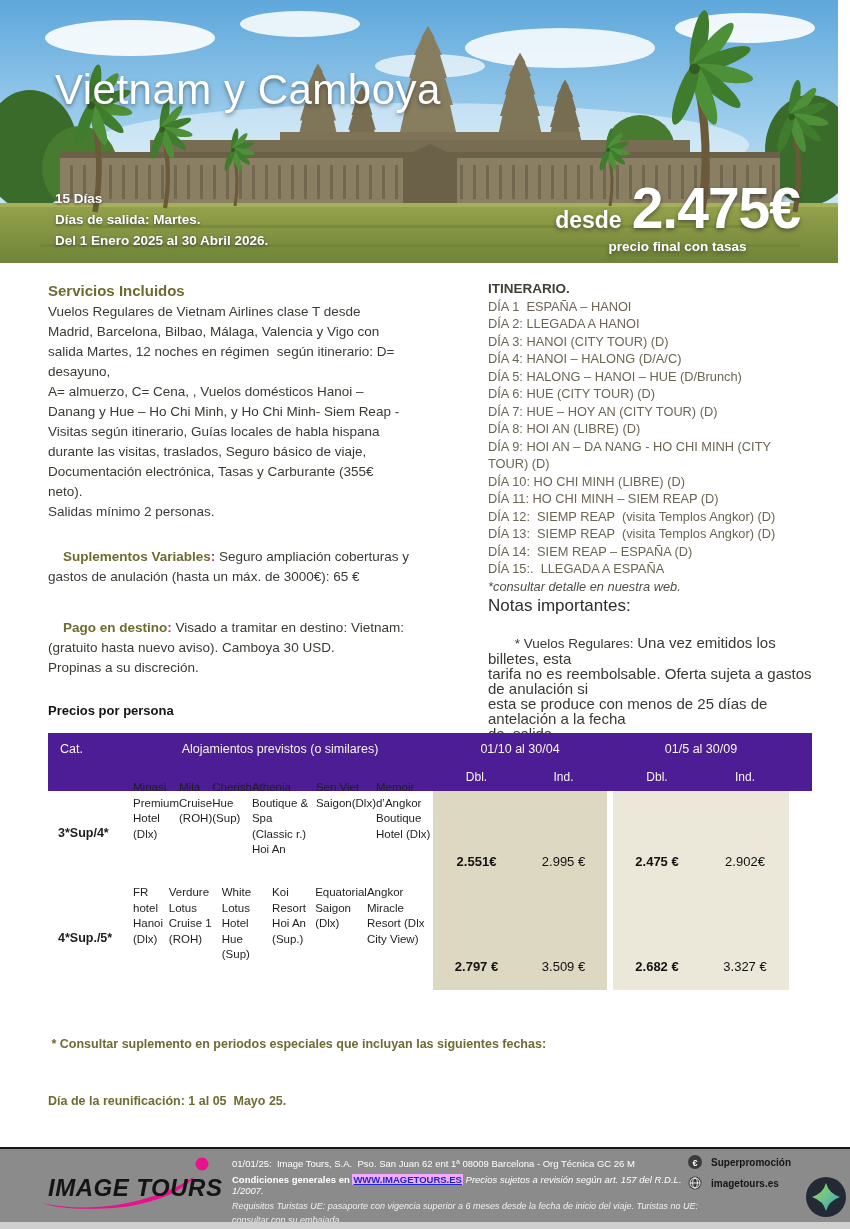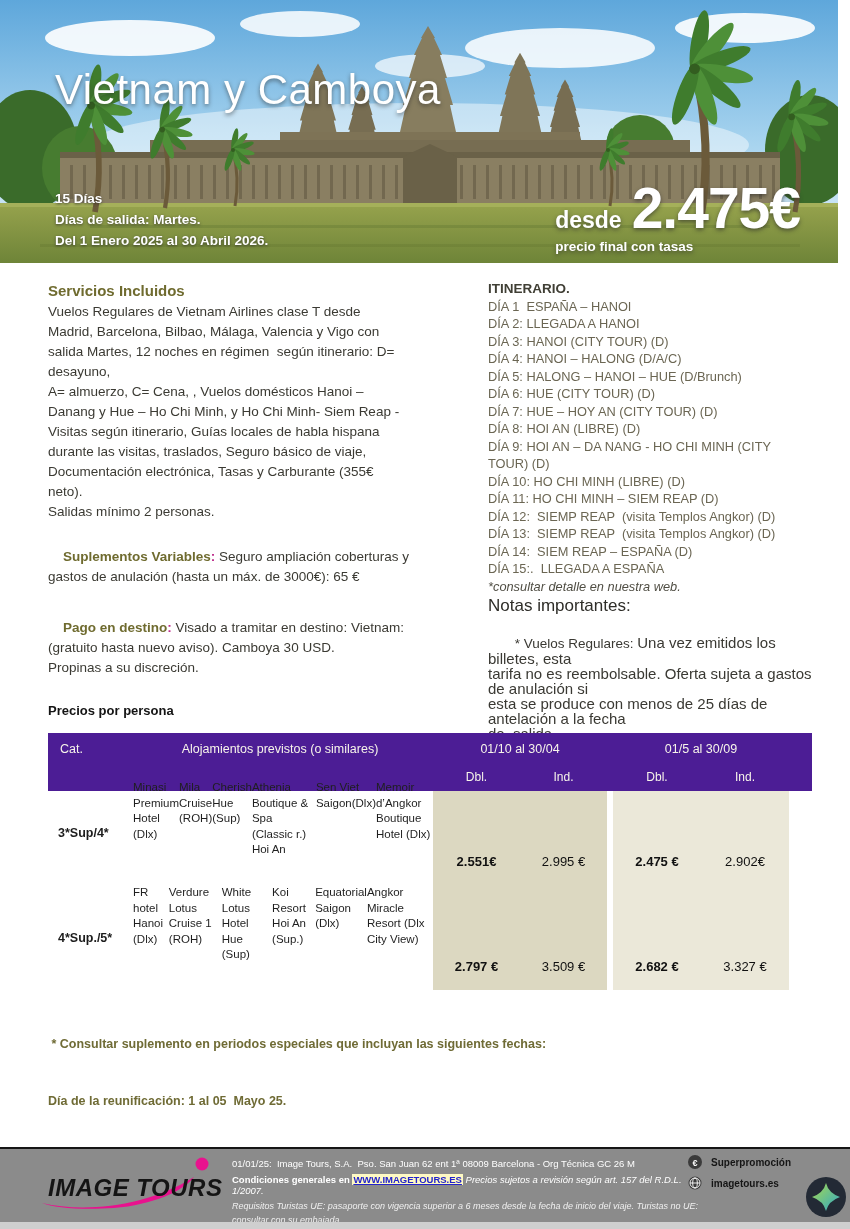--- a/index.html
+++ b/index.html
@@ -6,21 +6,21 @@
   .page{position:relative;width:850px;height:1229px;background:#fff;overflow:hidden;
         font-family:"Liberation Sans",sans-serif;color:#3b3a33;}
 
   
   .hero{position:absolute;left:0;top:0;width:838px;height:263px;overflow:hidden;}
   .hero svg{display:block;}
   .hero-title{position:absolute;left:55px;top:66px;font-size:42px;font-weight:normal;color:#fff;
               text-shadow:0 2px 4px rgba(40,40,40,.55);letter-spacing:.5px;}
   .hero-meta{position:absolute;left:55px;top:188px;font-size:13.5px;font-weight:bold;color:#fff;
              line-height:21px;text-shadow:0 1px 3px rgba(40,40,40,.8);white-space:pre-wrap;}
-  .hero-price{position:absolute;right:38px;top:180px;text-align:left;color:#fff;
+  .hero-price{position:absolute;right:38px;top:180px;text-align:center;color:#fff;
               text-shadow:0 2px 4px rgba(40,40,40,.6);}
   .hero-price .row{display:flex;align-items:baseline;justify-content:flex-end;}
   .hero-price .desde{font-size:23px;font-weight:bold;margin-right:10px;}
   .hero-price .big{font-size:57px;font-weight:800;letter-spacing:-1px;line-height:1;}
   .hero-price .note{font-size:13.5px;font-weight:bold;margin-top:2px;}
 
   
   .olive{color:#6F6B2F;font-weight:bold;}
   .magenta{color:#BE2C8C;font-weight:bold;}
   .services{position:absolute;left:48px;top:282px;width:412px;}
@@ -67,21 +67,21 @@
            color:#6F6B35;line-height:19px;white-space:pre-wrap;}
 
   
   .f-line{position:absolute;left:0;top:1147px;width:850px;height:2px;background:#161616;}
   .footer{position:absolute;left:0;top:1149px;width:850px;height:73px;background:#8B8B8B;}
   .f-strip{position:absolute;left:0;top:1222px;width:850px;height:7px;background:#CFCFCF;}
   .f-text{position:absolute;left:232px;top:9px;width:470px;color:#fff;}
   .f1{font-size:9.5px;white-space:pre-wrap;margin-bottom:5px;}
   .f2{font-size:9.5px;margin-bottom:4px;}
   .f2 .pre{font-weight:bold;}
-  .f2 a{color:#2323CB;font-weight:bold;background:#fef9c3;padding:0 1px;}
+  .f2 a{color:#2323CB;font-weight:bold;background:#f0abfc;padding:0 1px;}
   .f2 .suf{font-style:italic;}
   .f3{font-size:9px;font-style:italic;line-height:13.5px;color:#f0f0f0;}
   .badges{position:absolute;left:688px;top:6px;}
   .badge{display:flex;align-items:center;margin-bottom:7px;}
   .badge .ic{width:14px;height:14px;margin-right:9px;}
   .badge .lbl{font-size:10px;font-weight:bold;color:#151515;}
   .sparkle{position:absolute;left:805px;top:27px;width:42px;height:42px;}
   .logo{position:absolute;left:34px;top:6px;width:190px;height:62px;}
 </style>
 </head>

